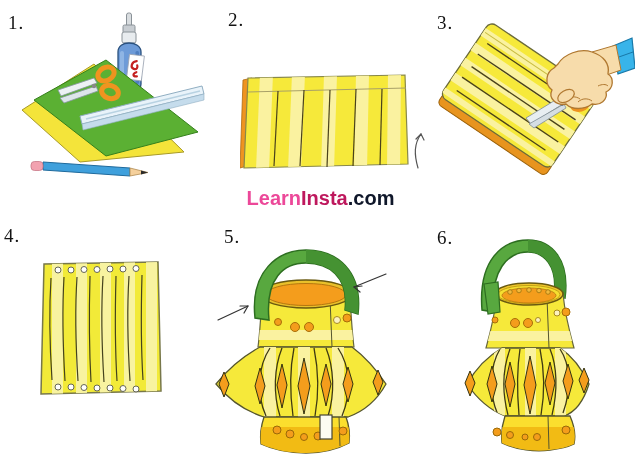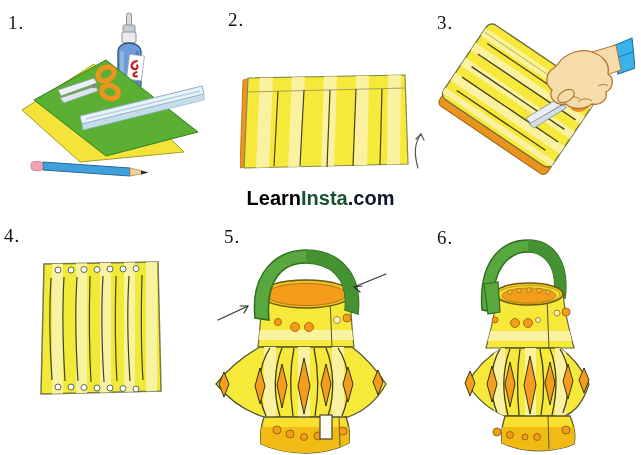--- a/index.html
+++ b/index.html
@@ -9,22 +9,22 @@
   }
   .step-num{
     position:absolute;font-size:19px;color:#131313;letter-spacing:1px;
     font-family:"Liberation Serif",serif;
   }
   .illus{position:absolute;}
   .watermark{
     position:absolute;top:187px;left:0;width:100%;text-align:center;
     font-family:"Liberation Sans",sans-serif;font-weight:bold;font-size:20px;
   }
-  .wm-learn{color:#000000;}
-  .wm-insta{color:#14532d;}
+  .wm-learn{color:#ec4899;}
+  .wm-insta{color:#be185d;}
   .wm-com{color:#0f172a;}
 </style>
 </head>
 <body>
 
 <div class="canvas">
 
   <span class="step-num" style="left:8px;top:12px">1.</span>
   <span class="step-num" style="left:228px;top:9px">2.</span>
   <span class="step-num" style="left:437px;top:12px">3.</span>

